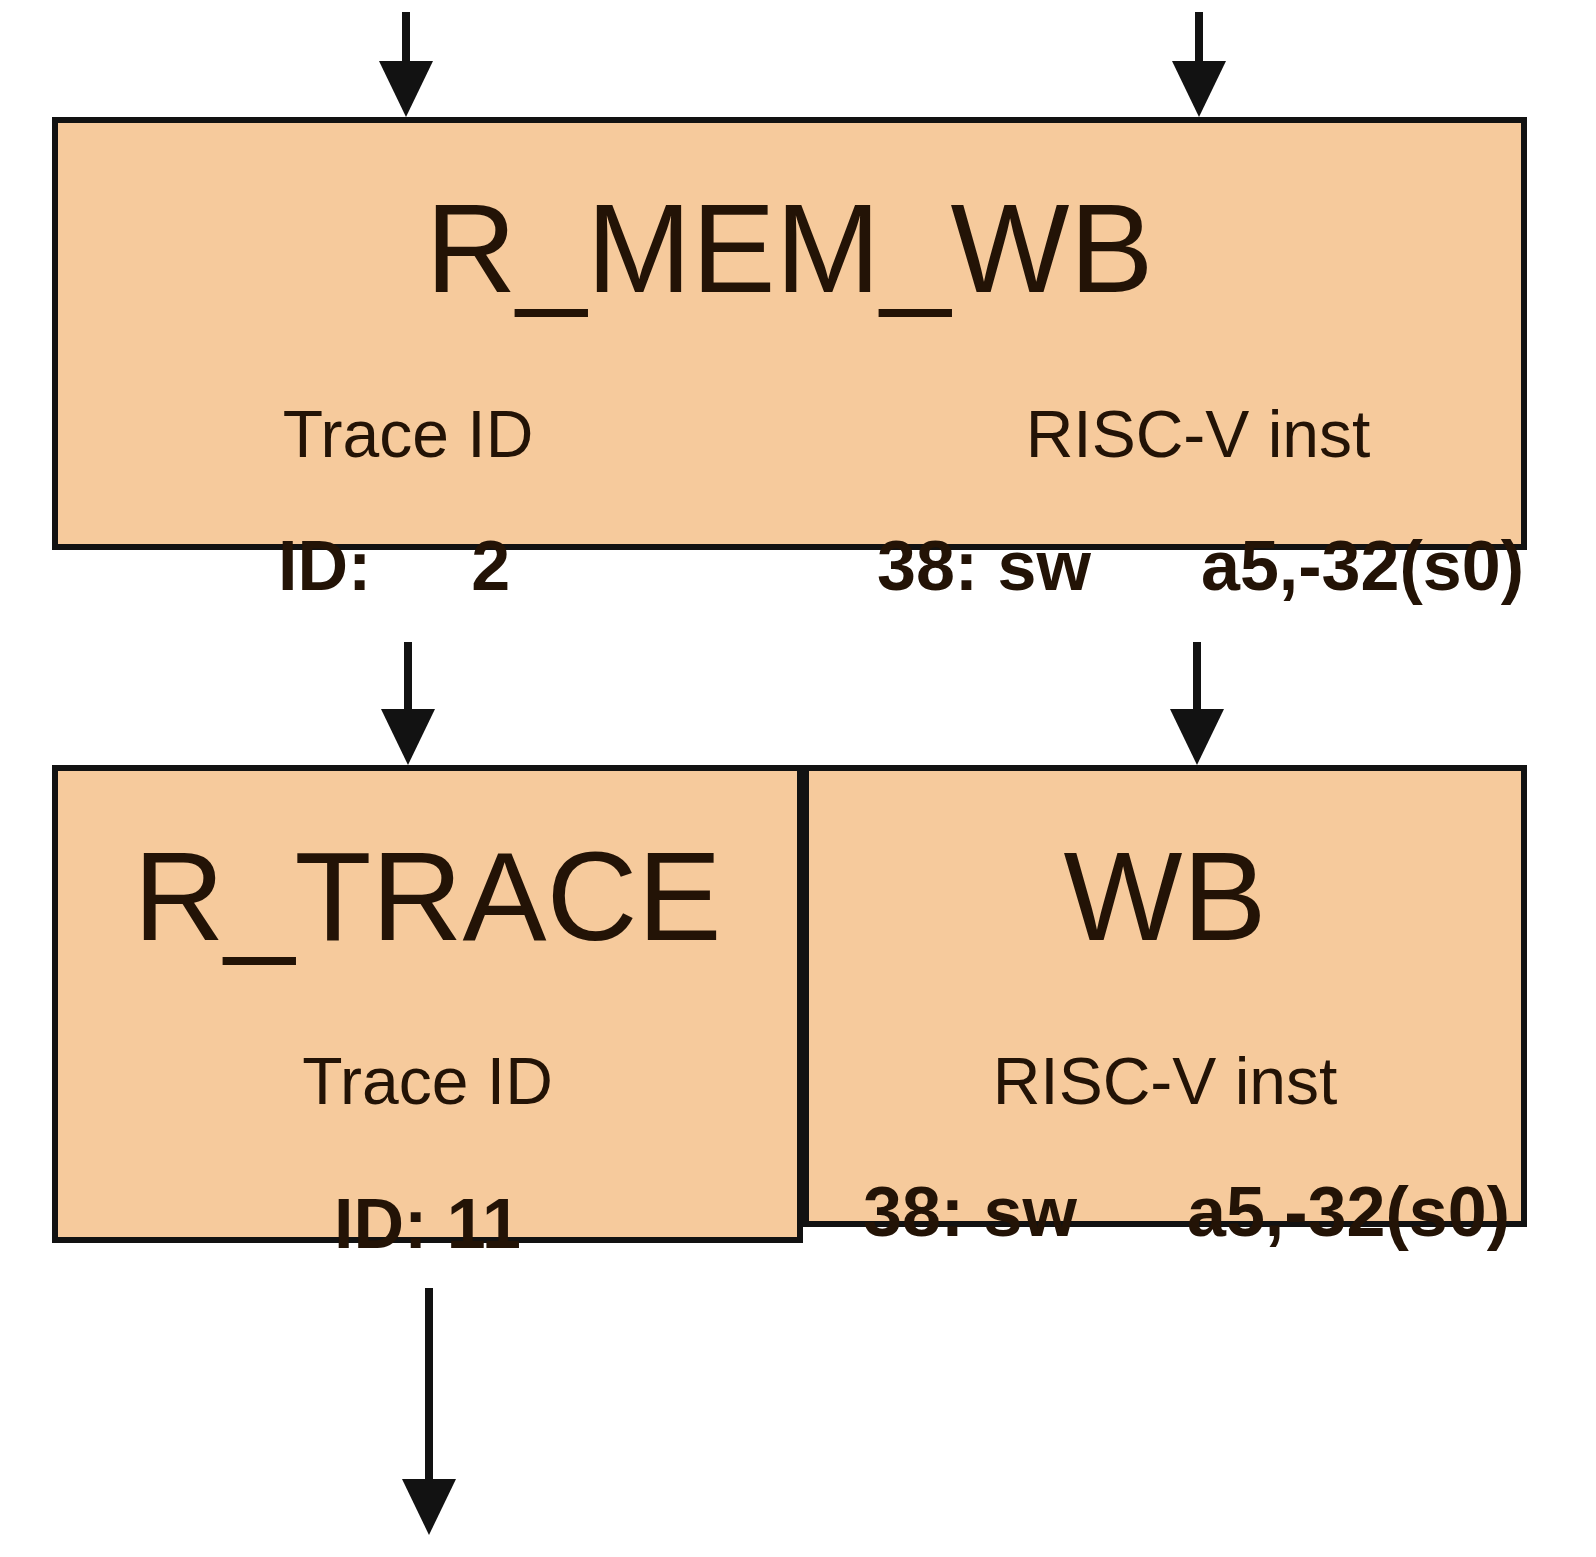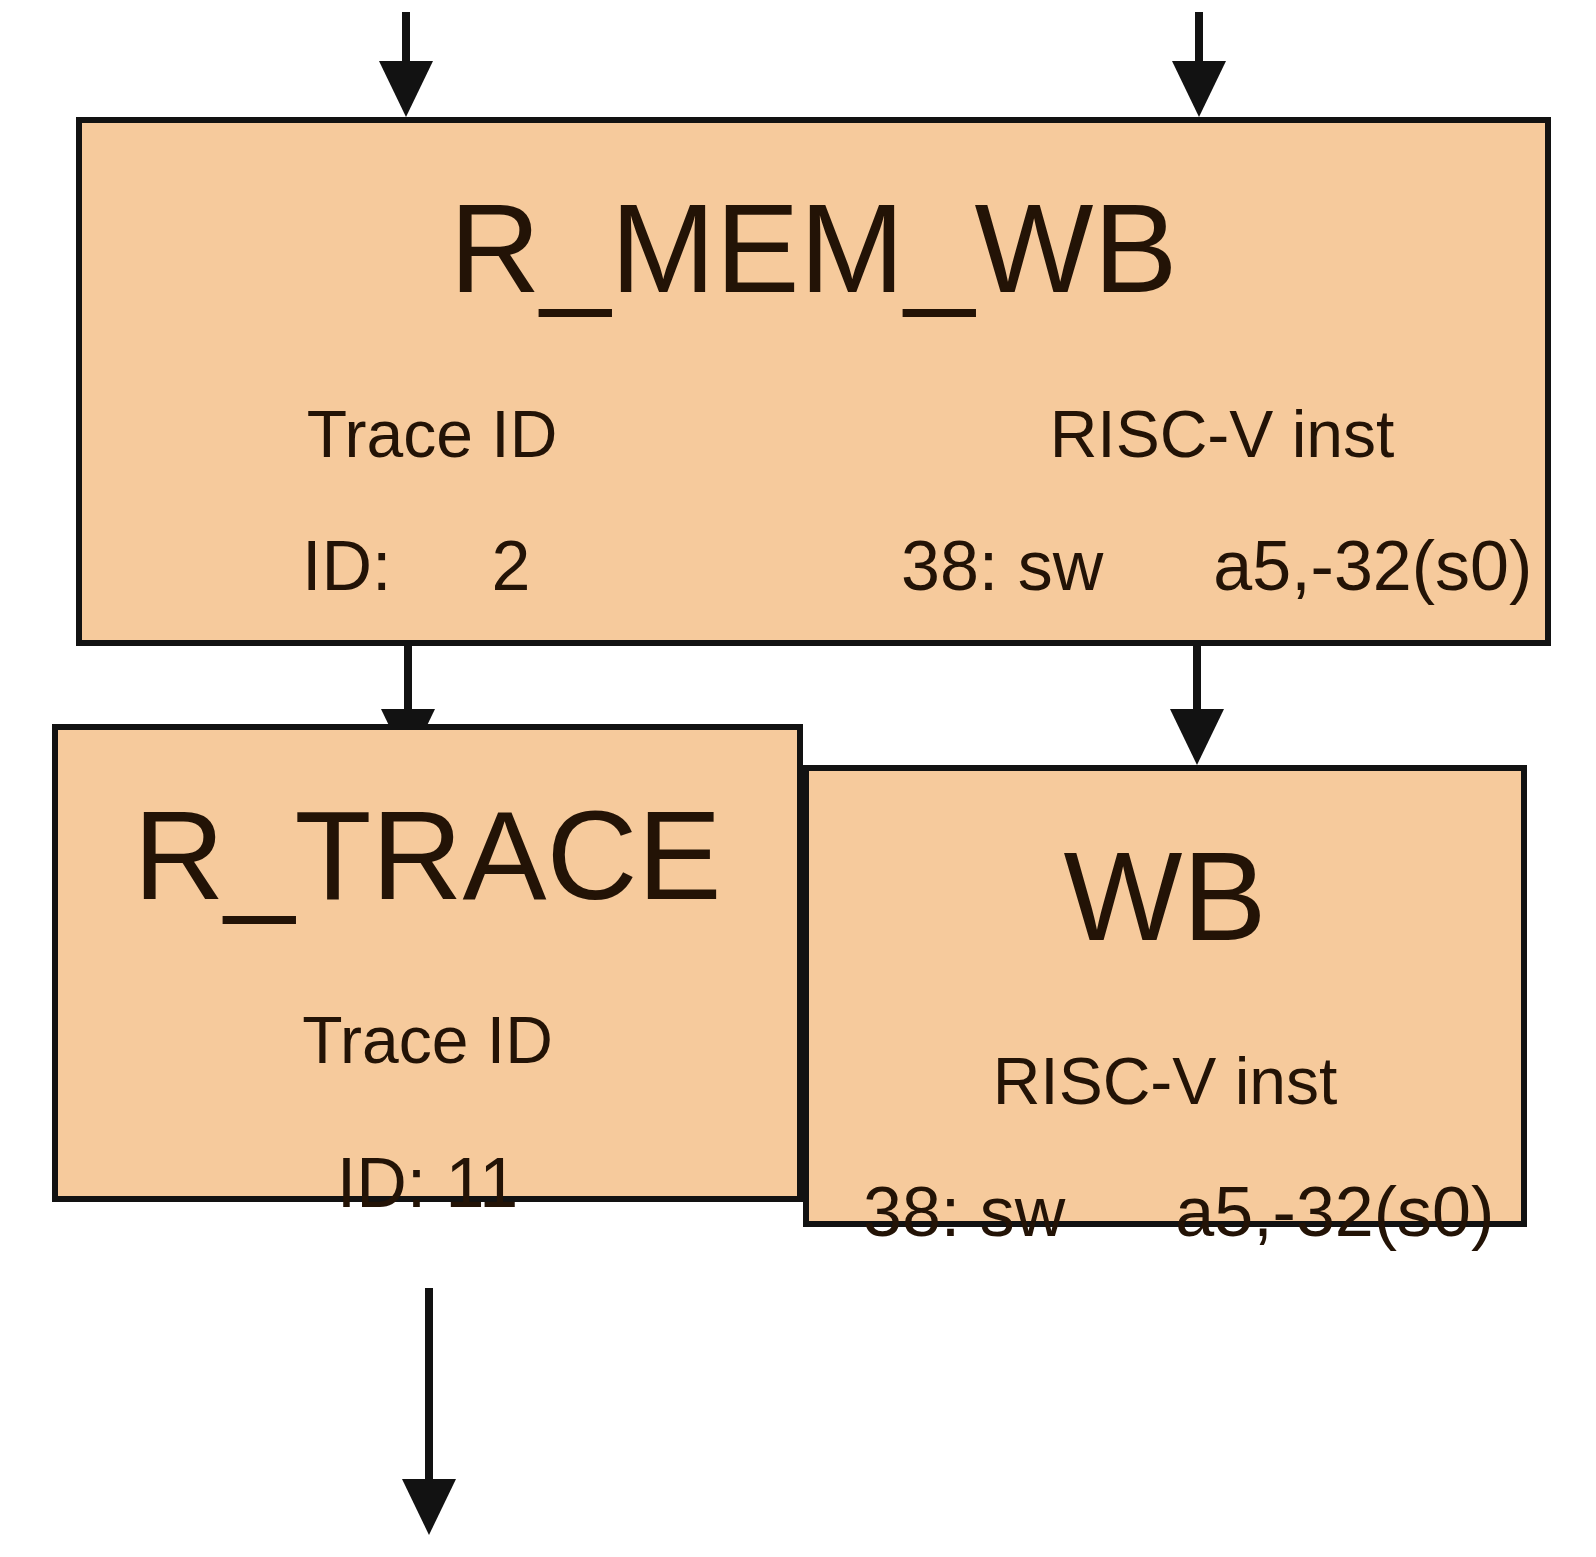--- a/index.html
+++ b/index.html
@@ -17,35 +17,35 @@
     font-family:"Liberation Sans", sans-serif;
     color:var(--text);
     overflow:hidden;
   }
   .box{
     position:absolute;
     background:var(--box-fill);
     border:6px solid var(--box-border);
     box-sizing:border-box;
   }
-  .box-top   {left:52px;  top:117px; width:1475px; height:529px;margin-left:24px;}
-  .box-trace {left:52px;  top:724px; width:751px;  height:478px;}
+  .box-top   {left:52px;  top:117px; width:1475px; height:433px;}
+  .box-trace {left:52px;  top:765px; width:751px;  height:478px;}
   .box-wb    {left:803px; top:765px; width:724px;  height:462px;}
 
   .title{
     position:absolute;left:0;right:0;top:63px;
     text-align:center;font-size:126px;line-height:1;
     white-space:nowrap;
   }
   .hdr{
     position:absolute;font-size:66px;line-height:1;white-space:nowrap;
   }
   .hdr-center{left:0;right:0;text-align:center;}
   .kv{
-    position:absolute;display:flex;font-size:70px;line-height:1;white-space:nowrap;
+    position:absolute;display:flex;font-size:70px;line-height:1;white-space:nowrap;font-weight:bold;
   }
   .kv-center{left:0;right:0;justify-content:center;margin-top:12px;}
 
   
   .box-top .hdr-left  {left:350px;top:278px;transform:translateX(-50%);}
   .box-top .hdr-right {left:1140px;top:278px;transform:translateX(-50%);}
   .box-top .kv-left   {left:220px;top:408px;gap:100px;}
   .box-top .kv-right  {left:819px;top:408px;gap:110px;}
 
   .box-trace .hdr-center{top:277px;}

